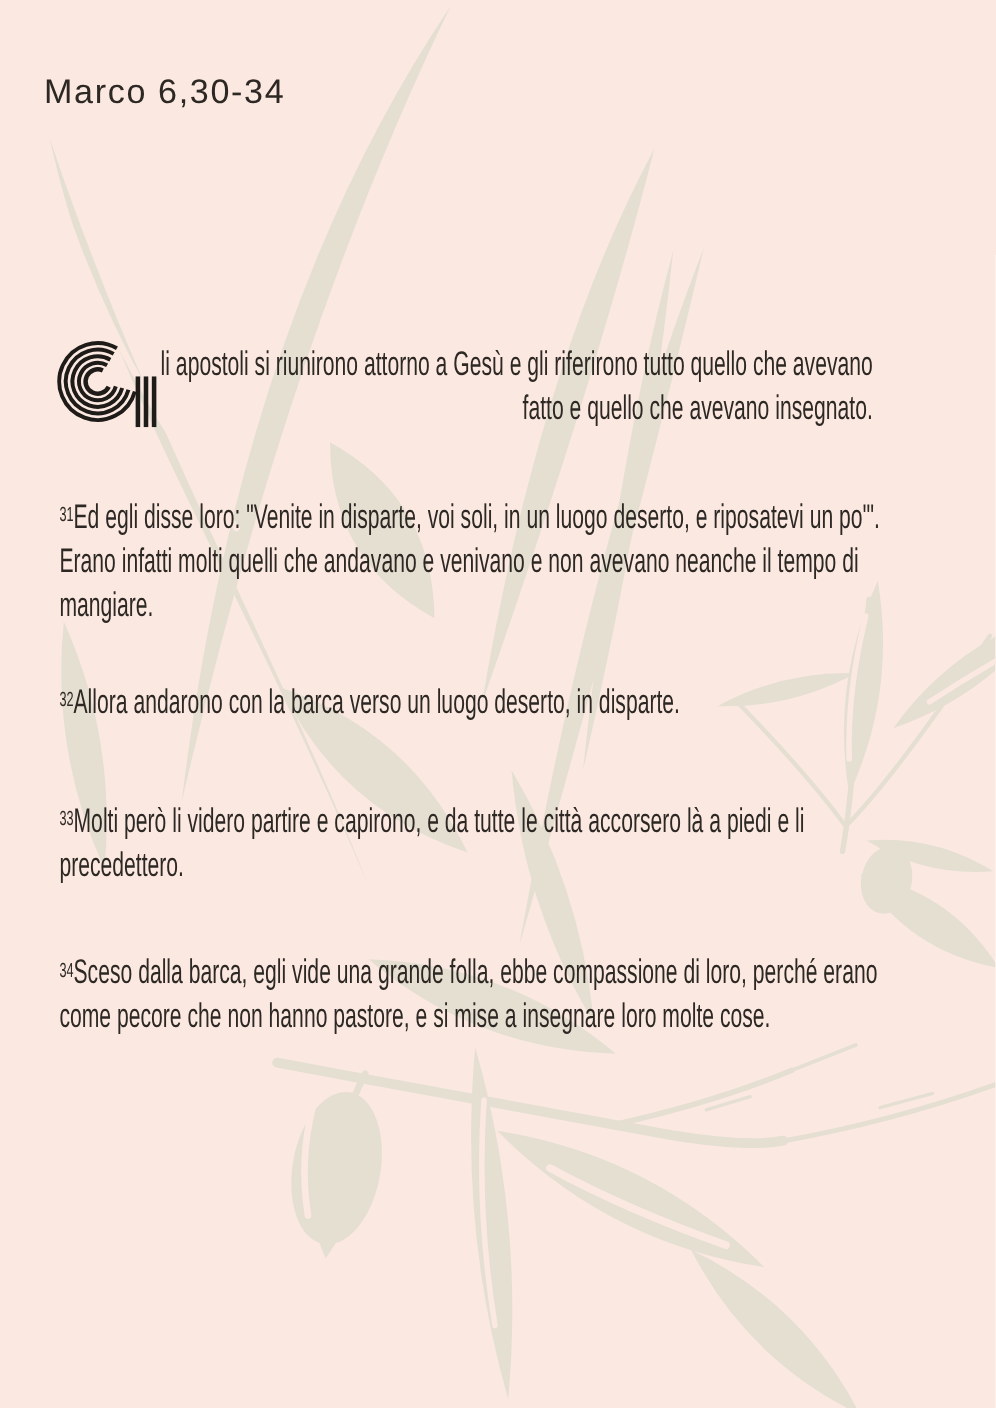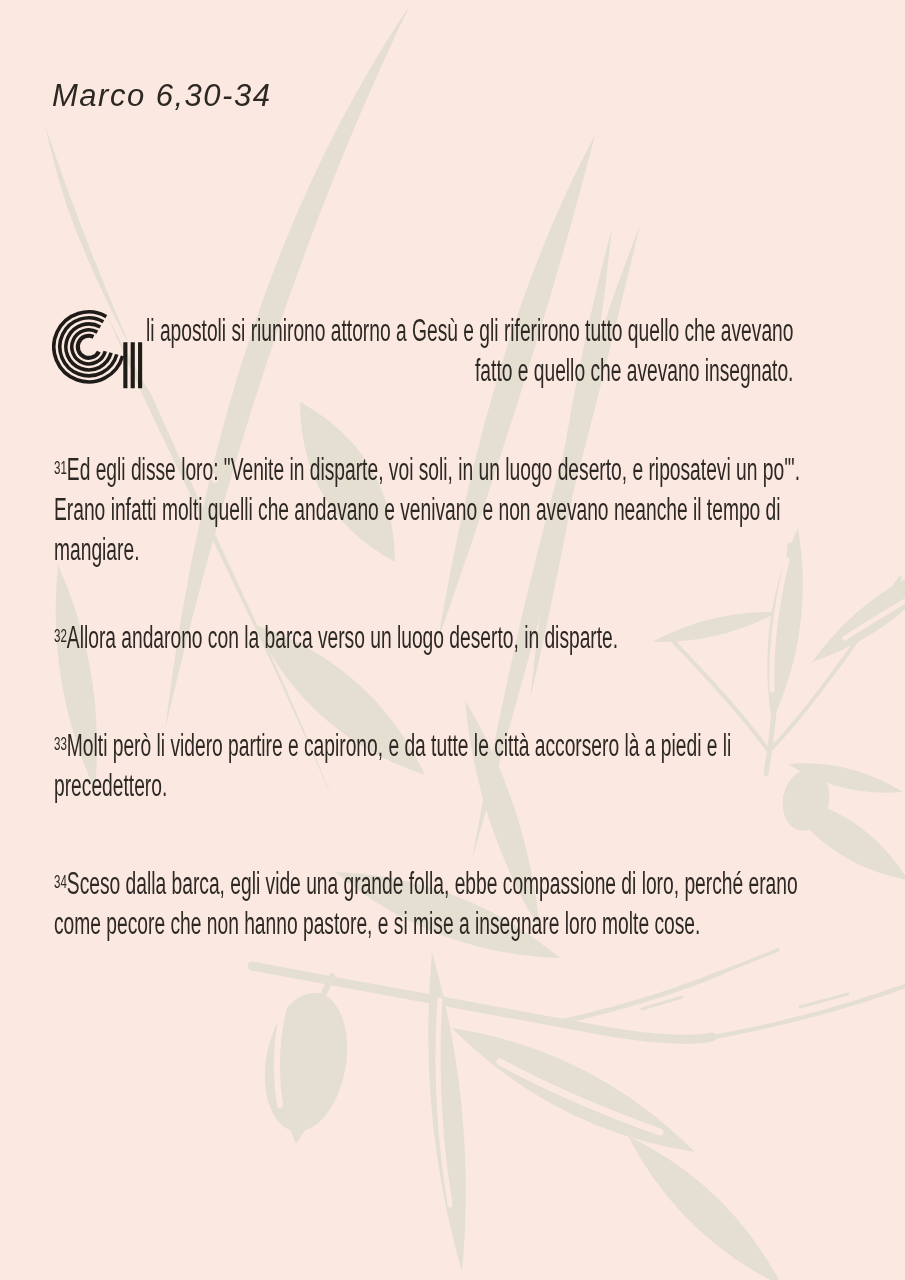--- a/index.html
+++ b/index.html
@@ -12,24 +12,23 @@
   body{background:#fff;font-family:"Liberation Sans","DejaVu Sans",sans-serif;}
   .page{
     position:relative;width:905px;height:1280px;overflow:hidden;
     background:var(--background-color,#fbe9e1);
   }
   .watermark{position:absolute;left:0;top:0;width:905px;height:1280px;}
   .watermark .wm{fill:var(--watermark-color,#e5dfd2);}
   .watermark .wmstroke{stroke:var(--watermark-color,#e5dfd2);fill:none;stroke-linecap:round;}
   .watermark .wmlight{stroke:var(--background-color,#fbe9e1);fill:none;stroke-linecap:round;}
   .title{
-    position:absolute;left:40px;top:66px;margin:12px;
+    position:absolute;left:40px;top:66px;margin:0;
     font-size:31px;font-weight:400;letter-spacing:1.5px;
     color:var(--text-color,#2d2824);
-    font-style:italic;
   }
   .par{position:absolute;left:54px;color:var(--text-color,#2d2824);}
   .condensed{
     transform:scaleX(0.62);transform-origin:0 0;
     font-size:31px;line-height:40px;white-space:nowrap;
   }
   .line{display:block;}
   .vnum{font-size:0.6em;vertical-align:0.32em;letter-spacing:0;}
   .intro{position:absolute;left:52px;top:299px;width:853px;height:100px;text-align:right;}
   .dropcap{position:absolute;left:0;top:0;width:92px;height:92px;}

